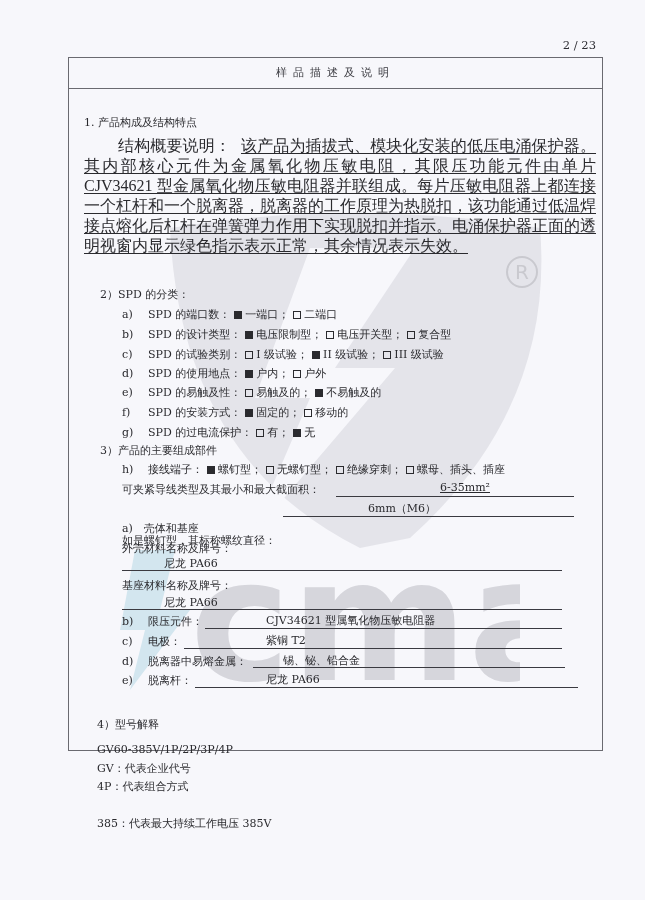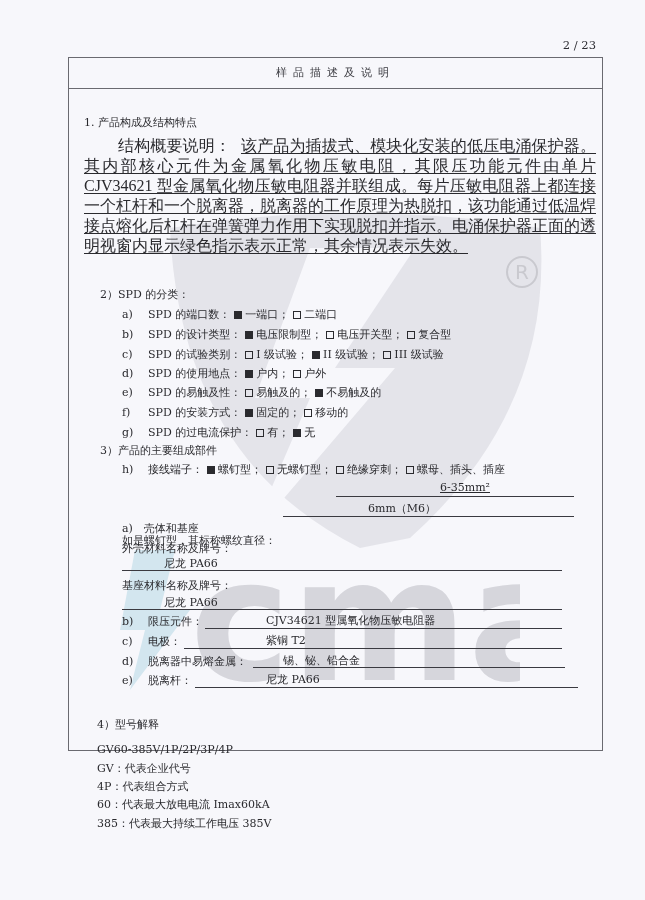--- a/index.html
+++ b/index.html
@@ -91,20 +91,21 @@
       <div class="t" style="left: 122px; top: 405px;"><span style="display: inline-block; width: 26px;">f)</span><span>SPD 的安装方式：</span><span class="box checked"></span><span>固定的</span><span>；</span><span class="box"></span><span>移动的</span></div>
       <div class="t" style="left: 122px; top: 425px;"><span style="display: inline-block; width: 26px;">g)</span><span>SPD 的过电流保护：</span><span class="box"></span><span>有</span><span>；</span><span class="box checked"></span><span>无</span></div>
     </div>
 
   <div class="t" style="left:100px; top:443px;">3）产品的主要组成部件</div>
 
   <div class="t" style="left:122px; top:462px;">
     <span style="display:inline-block; width:26px;">h)</span><span>接线端子：</span><span id="terminal-opts"><span class="box checked"></span><span>螺钉型</span><span>；</span><span class="box"></span><span>无螺钉型</span><span>；</span><span class="box"></span><span>绝缘穿刺</span><span>；</span><span class="box"></span><span>螺母、插头、插座</span></span>
   </div>
 
+  <div class="t" style="left:122px; top:482px;">可夹紧导线类型及其最小和最大截面积：</div>
   <div class="line" style="left:336px; top:496px; width:238px;"></div>
   <div class="fill-text" style="left:440px; top:481px;text-decoration:underline;">6-35mm²</div>
 
   <div class="t" style="left:122px; top:519px;margin-top:14px;">如是螺钉型，其标称螺纹直径：</div>
   <div class="line" style="left:283px; top:516px; width:291px;"></div>
   <div class="fill-text" style="left:368px; top:501px;">6mm（M6）</div>
 
   <div class="t" style="left:122px; top:521px;">a)　壳体和基座</div>
 
   <div class="t" style="left:122px; top:541px;">外壳材料名称及牌号：</div>
@@ -136,15 +137,14 @@
   <div class="t" style="left:122px; top:673px;">
     <span style="display:inline-block; width:26px;">e)</span><span>脱离杆：</span>
   </div>
   <div class="line" style="left:195px; top:687px; width:383px;"></div>
   <div class="fill-text" style="left:266px; top:672px;">尼龙 PA66</div>
 
   <div class="t" style="left:97px; top:717px;">4）型号解释</div>
   <div class="t" style="left:97px; top:743px;">GV60-385V/1P/2P/3P/4P</div>
   <div class="t" style="left:97px; top:761px;">GV：代表企业代号</div>
   <div class="t" style="left:97px; top:779px;">4P：代表组合方式</div>
-  <div class="t" style="left:97px; top:797px;">60：代表最大放电电流 Imax60kA</div>
   <div class="t" style="left:97px; top:816px;">385：代表最大持续工作电压 385V</div>
 </div>
 
 </body></html>

